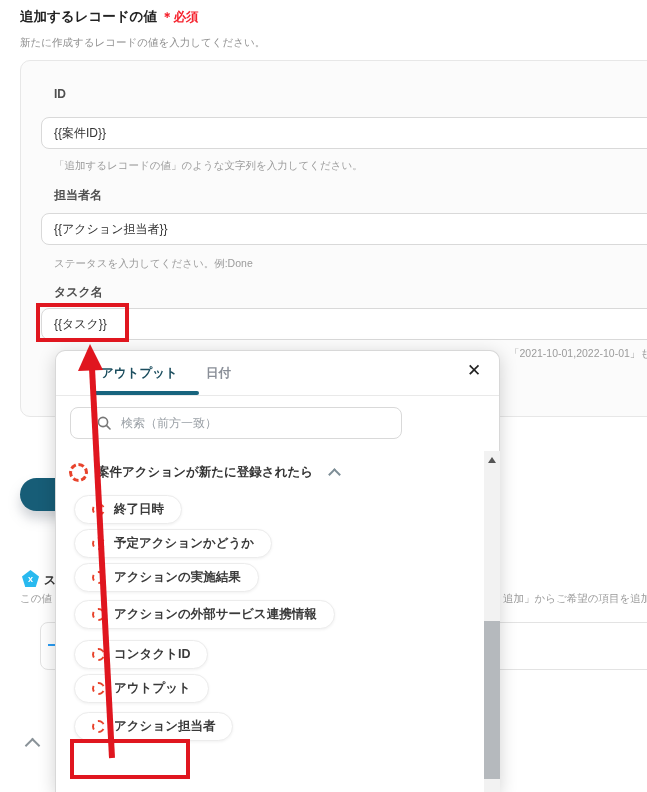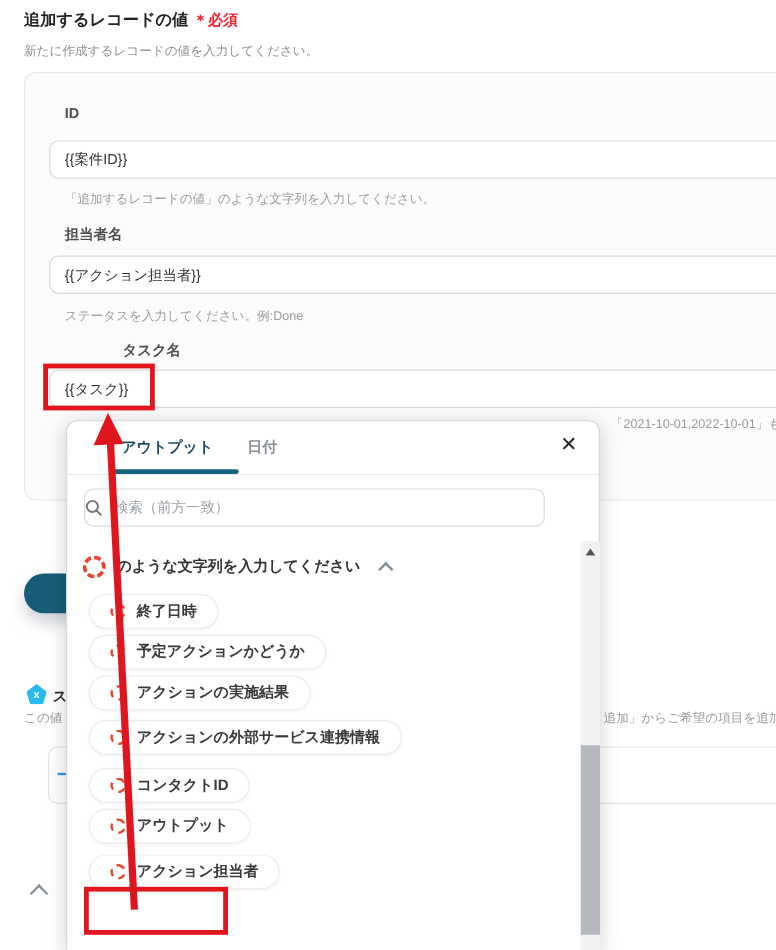--- a/index.html
+++ b/index.html
@@ -59,23 +59,23 @@
     border:1px solid #d8d8d8;border-bottom:none;border-radius:10px 10px 0 0;
     box-shadow:0 4px 18px rgba(0,0,0,.18);box-sizing:border-box;
   }
   .tab-row{position:absolute;left:0;top:0;width:100%;height:44px;border-bottom:1px solid #e9e9e9;}
   .tab{position:absolute;top:14px;font-size:12.5px;font-weight:bold;cursor:pointer;}
   .tab.active{color:#1b4d5e;}
   .tab.inactive{color:#8a8f98;text-align:right;}
   .tab-underline{position:absolute;left:38px;top:40px;width:105px;height:4px;background:#17647e;border-radius:2px;}
   .close-x{position:absolute;left:406px;top:8px;font-size:17px;color:#222;line-height:24px;width:24px;text-align:center;cursor:pointer;}
   .search-box{
-    position:absolute;left:14px;top:56px;width:384px;height:32px;
+    position:absolute;left:14px;top:56px;width:332px;height:32px;
     border:1px solid #d9d9d9;border-radius:8px;background:#fff;
-    display:flex;align-items:center;box-sizing:border-box;padding:0 0;
+    display:flex;align-items:center;box-sizing:border-box;padding:0 26px;
   }
   .search-box input{
     border:none;outline:none;flex:1;font-size:12px;color:#333;margin-left:8px;
     font-family:"Liberation Sans","DejaVu Sans",sans-serif;background:transparent;
   }
   .search-box input::placeholder{color:#9aa0a6;}
 
   .ring{display:inline-block;border-radius:50%;box-sizing:border-box;flex:none;}
   .ring-lg{width:19px;height:19px;border:3.5px dashed #e8432c;}
   .ring-sm{width:13px;height:13px;border:2.5px dashed #e8432c;}
@@ -116,21 +116,21 @@
 
 <div class="abs card">
   <div class="f-label" style="top:26px;">ID</div>
   <input class="f-input" style="top: 56px;" value="{{案件ID}}">
   <div class="f-helper" style="top:98px;">「追加するレコードの値」のような文字列を入力してください。</div>
 
   <div class="f-label" style="top:126px;">担当者名</div>
   <input class="f-input" style="top: 152px;" value="{{アクション担当者}}">
   <div class="f-helper" style="top:196px;">ステータスを入力してください。例:Done</div>
 
-  <div class="f-label" style="top:223px;margin-left:48px;">タスク名</div>
+  <div class="f-label" style="top:223px;">タスク名</div>
   <input class="f-input" style="top: 247px;" value="{{タスク}}">
   <div class="f-helper" style="left:488px;top:286px;">「2021-10-01,2022-10-01」もし</div>
 </div>
 
 <div class="abs bg-teal-btn"></div>
 <div class="abs pentagon">x</div>
 <div class="abs bg-step-frag">ス</div>
 <div class="abs bg-desc-left">この値</div>
 <div class="abs bg-desc-right">追加」からご希望の項目を追加して</div>
 <div class="abs bg-box">
@@ -149,21 +149,21 @@
   <div class="search-box">
     <svg width="14" height="14" viewBox="0 0 14 14">
       <circle cx="6" cy="6" r="4.6" fill="none" stroke="#777" stroke-width="1.6"></circle>
       <line x1="9.4" y1="9.4" x2="13" y2="13" stroke="#777" stroke-width="1.6" stroke-linecap="round"></line>
     </svg>
     <input placeholder="検索（前方一致）" style="">
   </div>
 
   <div class="group-header">
     <span class="ring ring-lg"></span>
-    <span>のような文字列を入力してください</span>
+    <span>案件アクションが新たに登録されたら</span>
     <span class="chev"></span>
   </div>
 
   <div class="pill-list">
     <div class="pill">
         <span class="ring ring-sm"></span>
         <span>終了日時</span>
       </div>
     <div class="pill">
         <span class="ring ring-sm"></span>

